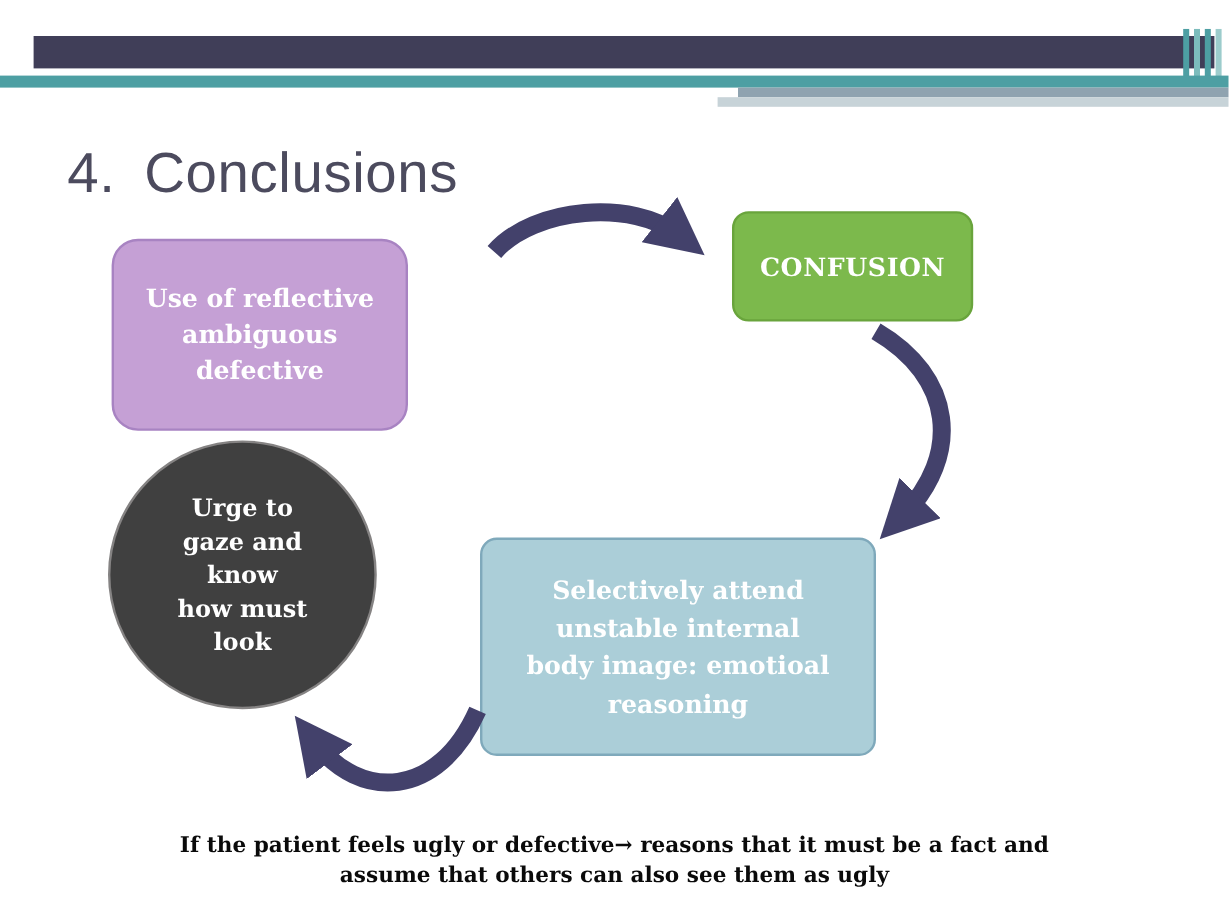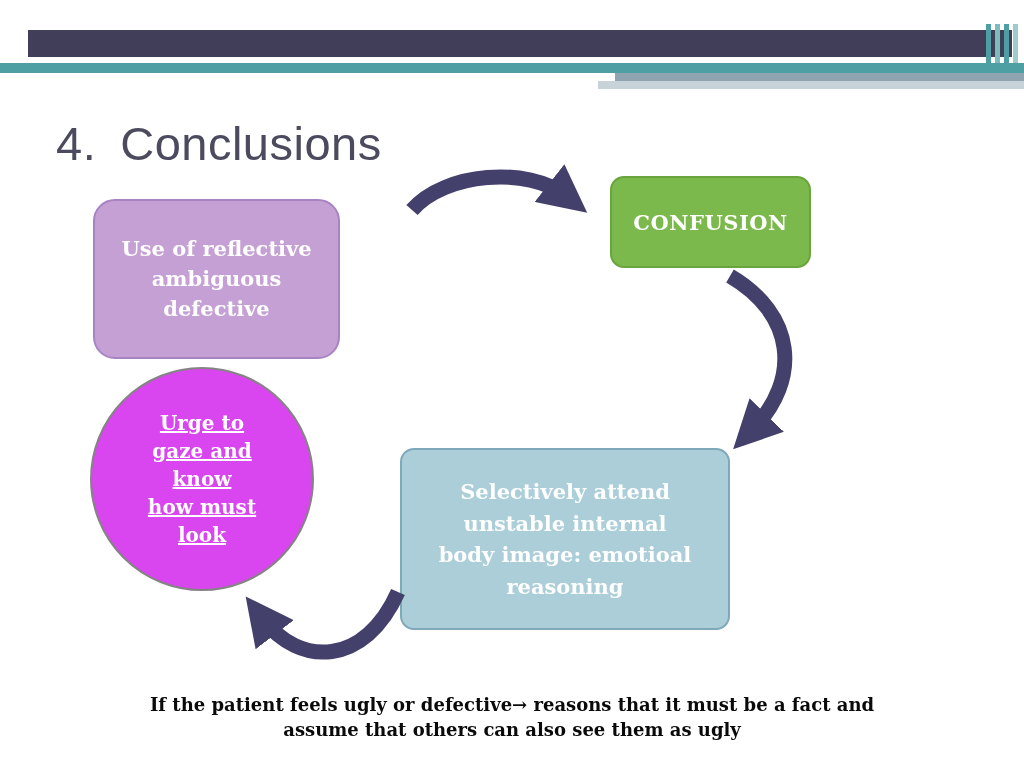--- a/index.html
+++ b/index.html
@@ -160,21 +160,21 @@
         <div>defective</div>
       </div>
   </div>
 
   <div class="node node-green" style="background-color: rgb(124, 185, 76); border-color: rgb(105, 164, 60);">
     <div>
         <div>CONFUSION</div>
       </div>
   </div>
 
-  <div class="node node-circle" style="background-color: #d946ef; border-color: rgb(133, 131, 131); text-decoration: underline;">
+  <div class="node node-circle" style="background-color: #404040; border-color: rgb(133, 131, 131);">
     <div>
         <div>Urge to</div>
         <div>gaze and</div>
         <div>know</div>
         <div>how must</div>
         <div>look</div>
       </div>
   </div>
 
   <div class="node node-blue" style="background-color: rgb(171, 206, 216); border-color: rgb(127, 169, 187);">

